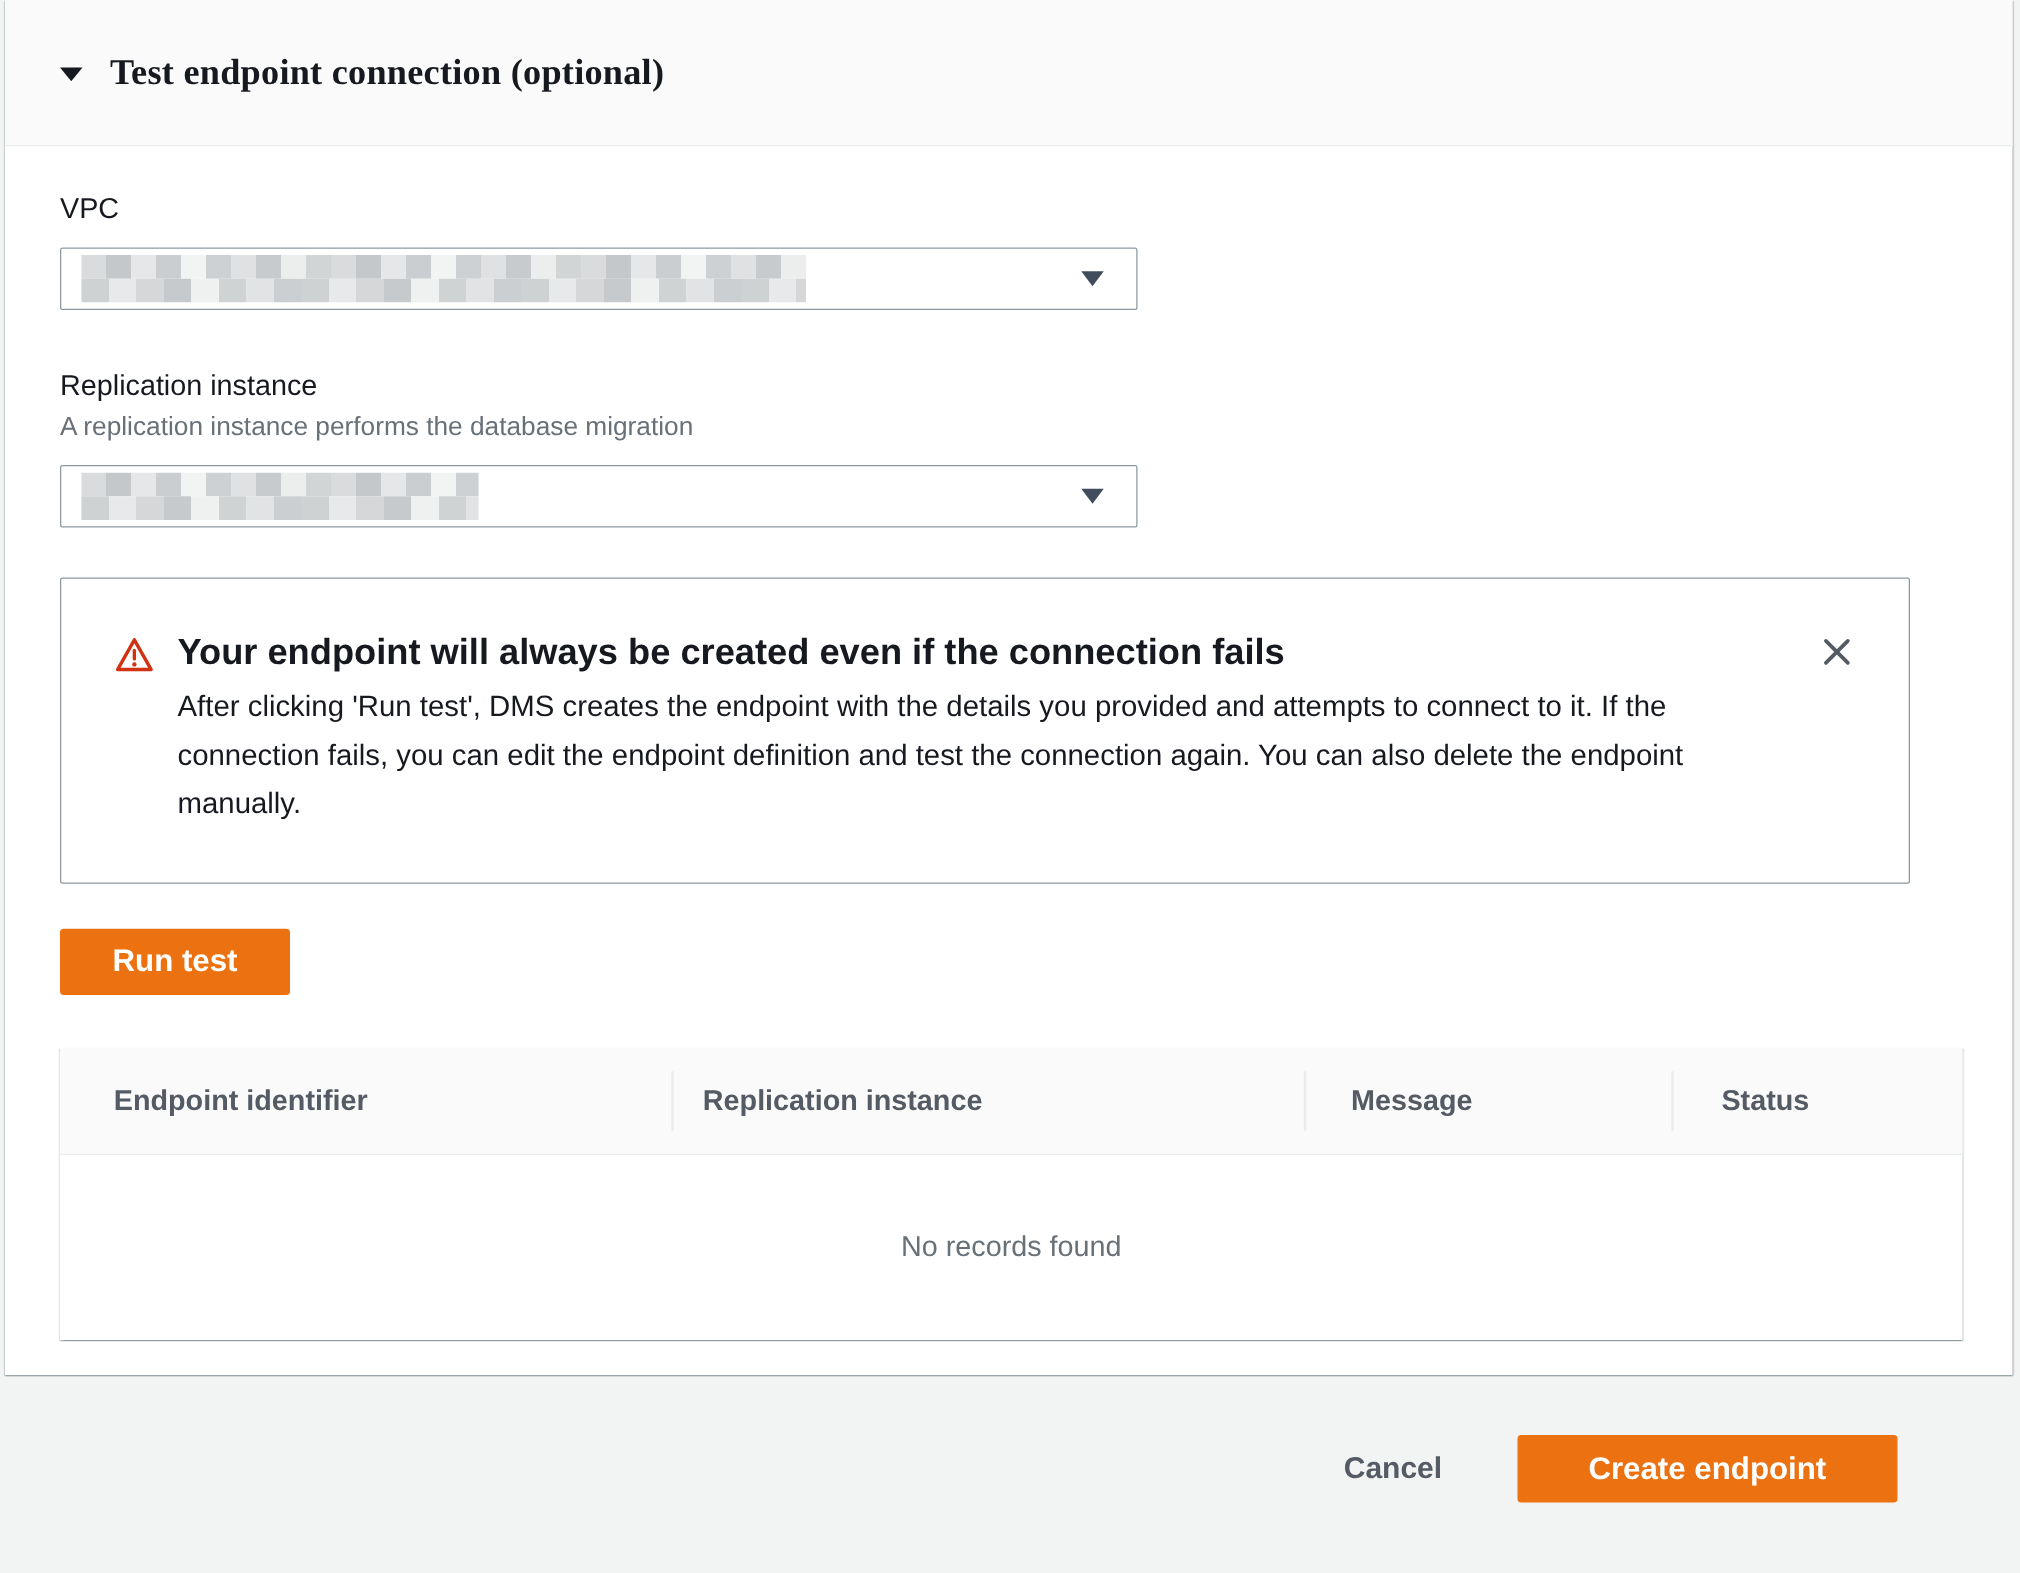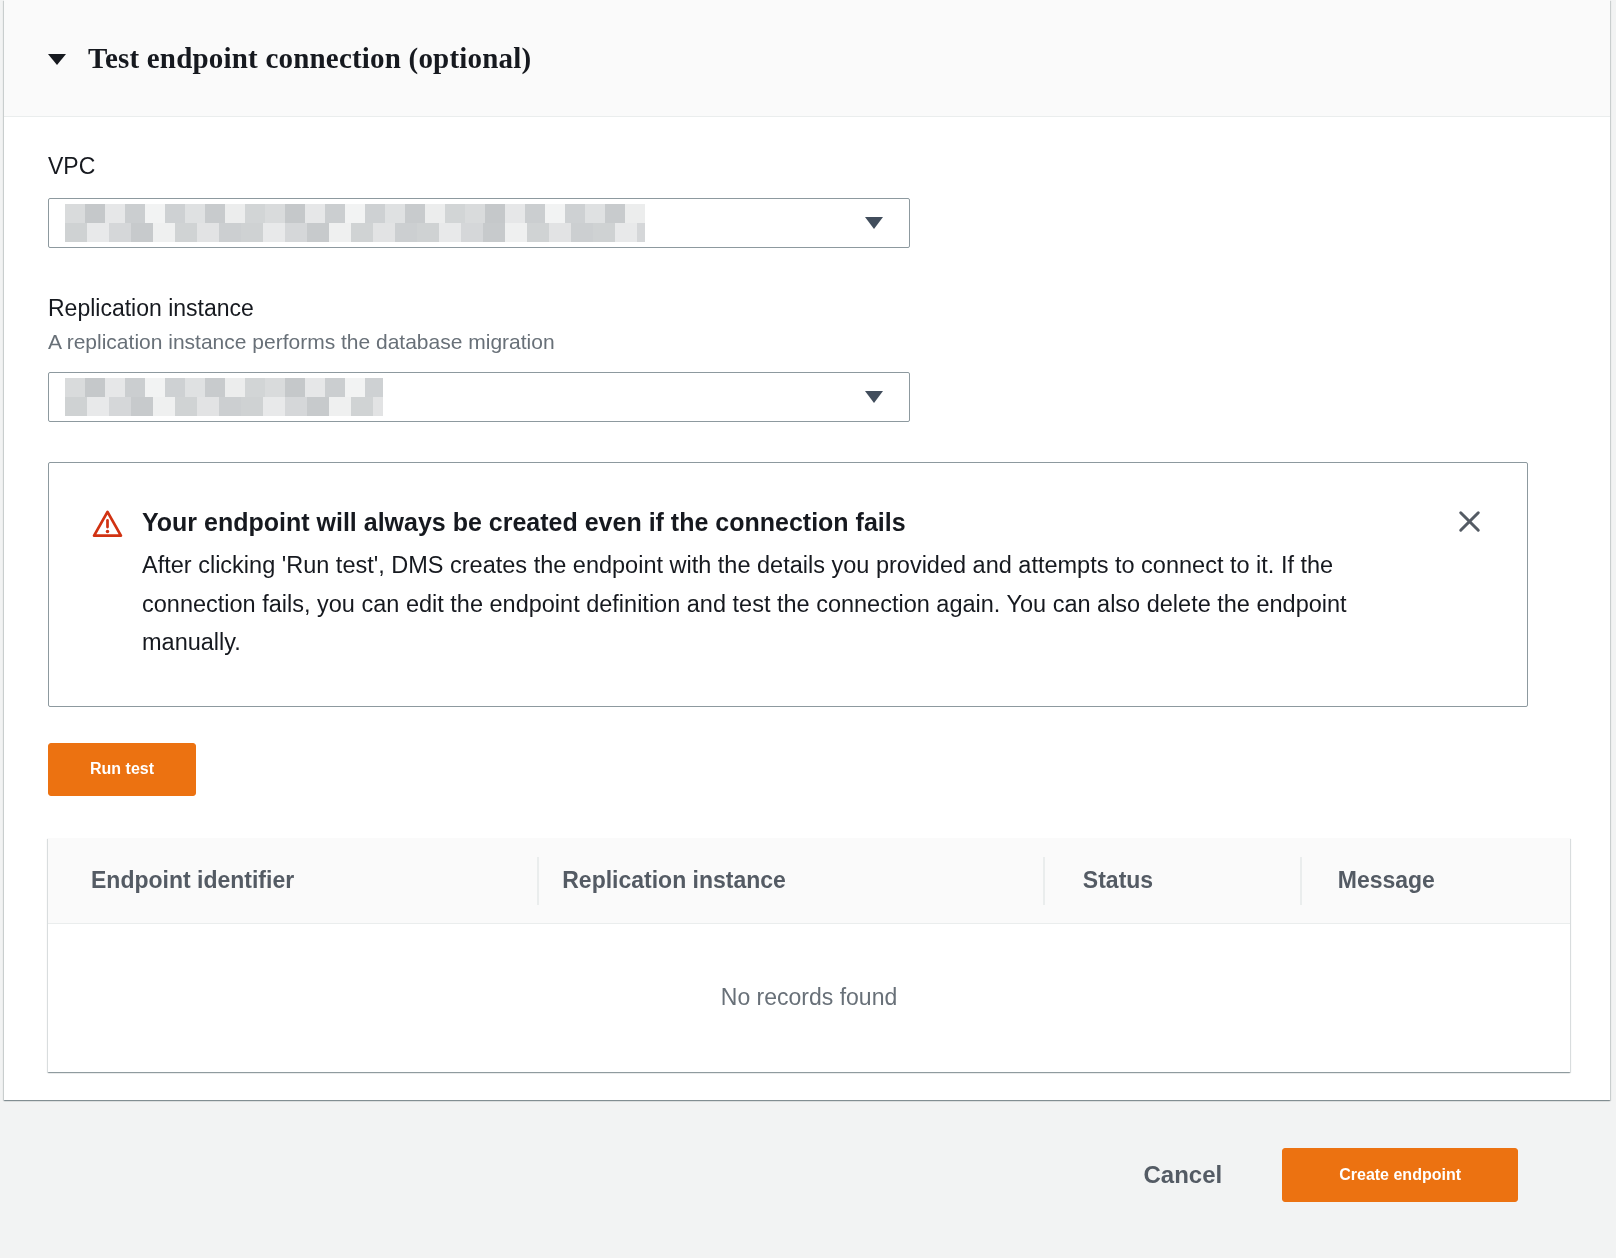--- a/index.html
+++ b/index.html
@@ -107,21 +107,21 @@
     border: 1px solid #8d999f;
     border-radius: 2px;
     background: #ffffff;
     position: relative;
     padding: 44px 90px 44px 43px;
     display: flex;
   }
   .alert-icon-wrap { flex: 0 0 50px; padding-top: 2px; }
   .alert-text { max-width: 1300px; }
   .alert-title {
-    font-size: 25px;
+    font-size: 29px;
     font-weight: bold;
     color: #16191f;
     line-height: 30px;
   }
   .alert-body {
     font-size: 23.5px;
     color: #16191f;
     line-height: 38.5px;
     margin-top: 9px;
   }
@@ -136,21 +136,21 @@
     display: flex; align-items: center; justify-content: center;
   }
 
   
   .btn-primary {
     background: #ec7211;
     border: 1px solid #ec7211;
     border-radius: 3px;
     color: #ffffff;
     font-family: inherit;
-    font-size: 16px;
+    font-size: 25px;
     font-weight: bold;
     cursor: pointer;
   }
   .run-test-btn {
     margin-top: 36px;
     height: 53px;
     padding: 0 41px;
   }
   .link-btn {
     background: none;
@@ -274,22 +274,22 @@
         </svg>
       </button>
     </div>
 
     <button class="btn-primary run-test-btn">Run test</button>
 
     <div class="results-table">
       <div class="thead">
         <div class="th th-1">Endpoint identifier</div>
         <div class="th th-2">Replication instance</div>
+        <div class="th th-4">Message</div>
         <div class="th th-3">Status</div>
-        <div class="th th-4">Message</div>
       </div>
       <div class="tbody-empty">No records found</div>
     </div>
 
   </div>
 </div>
 
 <div class="footer-actions">
   <button class="link-btn cancel-btn">Cancel</button>
   <button class="btn-primary create-endpoint-btn">Create endpoint</button>

